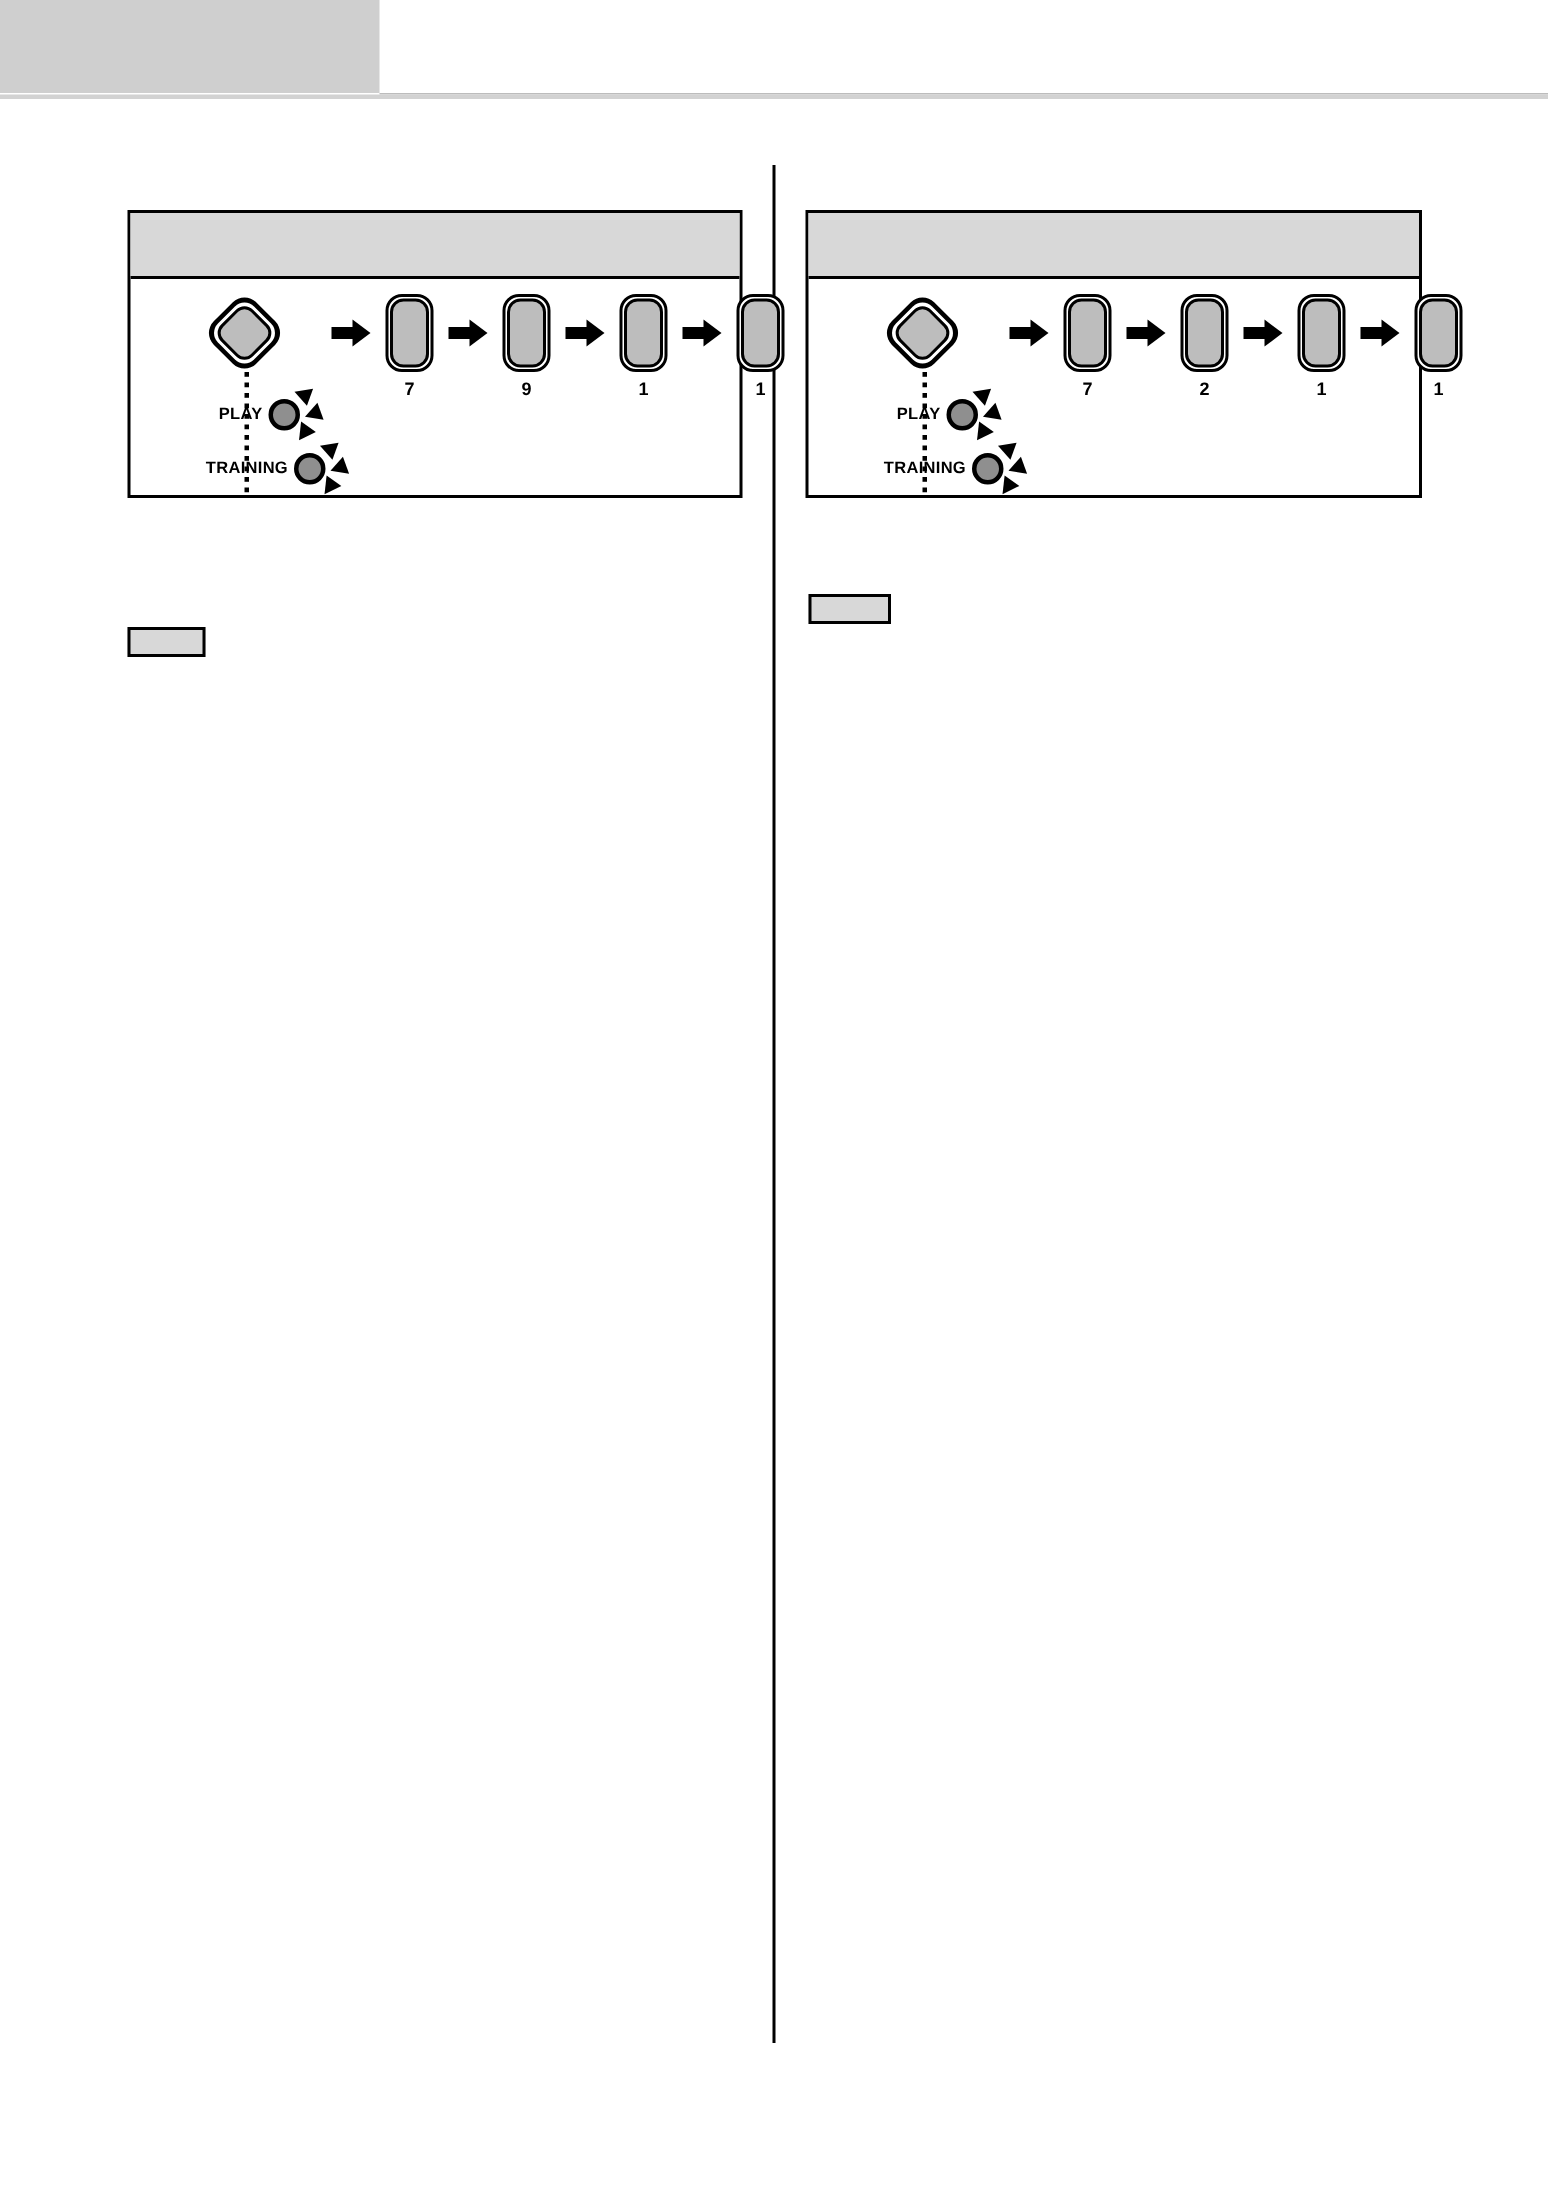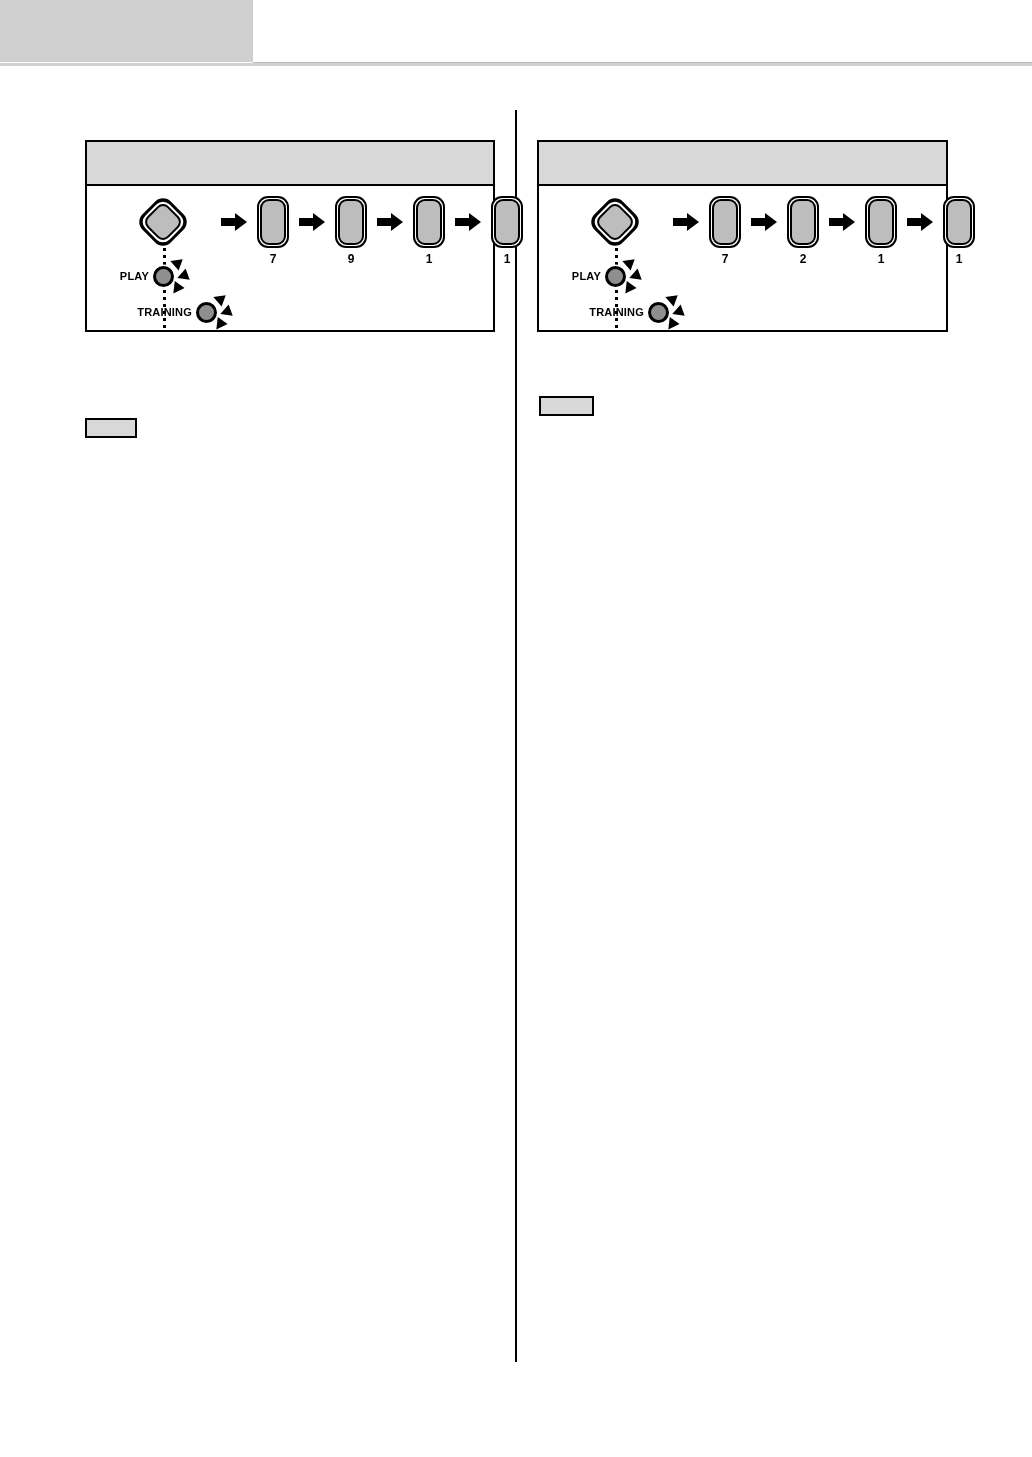--- a/index.html
+++ b/index.html
@@ -141,21 +141,21 @@
     background-size: 3px 7px;
   }
 
   
   .led-row {
     position: absolute;
     height: 24px;
     display: flex;
     align-items: center;
   }
-  .led-row-play     { left: 0px; top: 78px;  width: 130px; }
+  .led-row-play     { left: 0px; top: 78px;  width: 130px; padding-left: 26px; }
   .led-row-training { left: 0px; top: 114px; width: 130px; justify-content: flex-end; }
 
   .led-label {
     font-size: 11px;
     font-weight: bold;
     letter-spacing: 0.2px;
     color: #000;
     text-align: right;
     width: 62px;
     white-space: nowrap;

